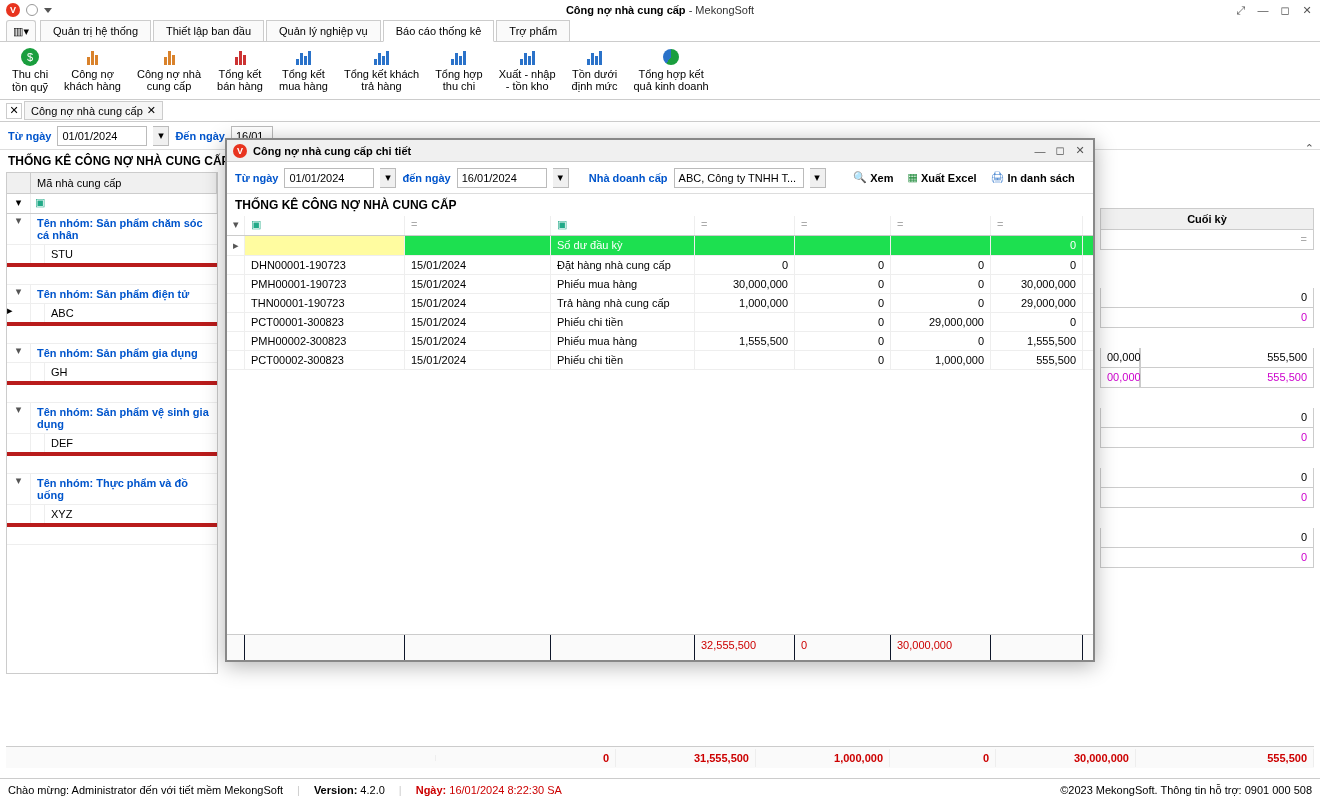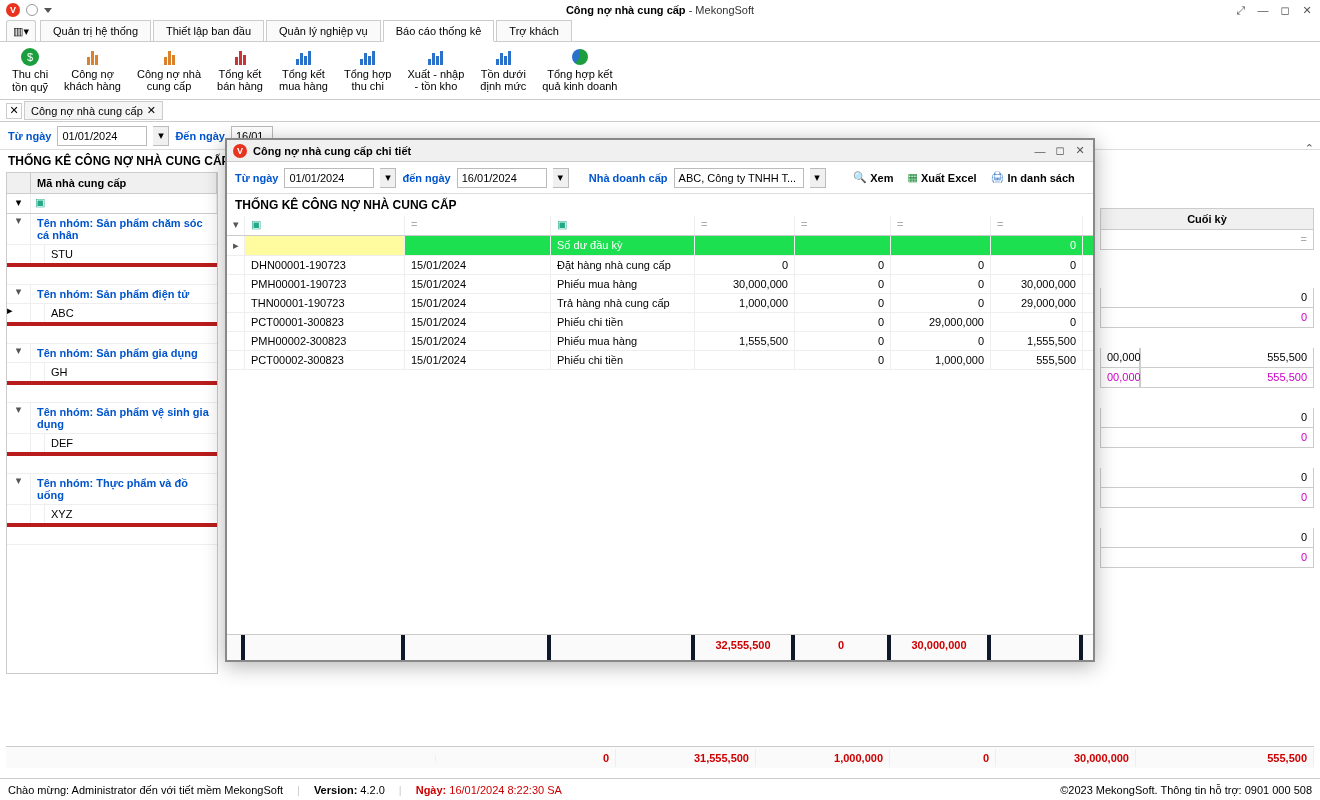--- a/index.html
+++ b/index.html
@@ -25,21 +25,21 @@
 .doc-tabs{height:22px;display:flex;align-items:center;padding:0 6px;gap:2px;border-bottom:1px solid #ccc}
 .doc-close{width:16px;height:16px;border:1px solid #ccc;display:flex;align-items:center;justify-content:center;cursor:pointer}
 .doc-tab{border:1px solid #ccc;padding:2px 6px;display:flex;align-items:center;gap:4px;background:#f5f5f5;cursor:pointer}
 .filter-row{height:28px;display:flex;align-items:center;padding:0 8px;gap:6px;border-bottom:1px solid #ddd}
 .blue-label{color:#0055cc;font-weight:bold}
 .date-input{border:1px solid #bbb;padding:1px 4px;height:20px;width:90px}
 .dropdown-btn{border:1px solid #bbb;border-left:none;width:16px;height:20px;display:flex;align-items:center;justify-content:center;background:#f0f0f0}
 .main-title{padding:4px 8px;font-weight:bold;font-size:12px}
 .grid-wrap{border:1px solid #ccc;margin:0 6px}
 .grid-header{display:flex;background:#f0f0f0;border-bottom:1px solid #ccc}
-.grid-header>div{padding:4px 6px;border-right:1px solid #ccc;font-weight:bold}
+.grid-header>div{padding:4px 6px;border-right:1px solid #ccc;font-weight:normal}
 .grid-filter-row{display:flex;border-bottom:1px solid #ccc;height:20px}
 .grid-filter-row>div{border-right:1px solid #eee;padding:2px 4px}
 .supplier-group{display:flex;border-bottom:1px solid #eee}
 .supplier-group>div:first-child{width:24px;border-right:1px solid #eee;text-align:center;color:#555;cursor:pointer}
 .supplier-group-label{padding:3px 6px;color:#0055cc;font-weight:bold;flex:1}
 .supplier-row{display:flex;border-bottom:4px solid #b91c1c}
 .supplier-row>div:first-child{width:24px;border-right:1px solid #eee}
 .supplier-row>div:nth-child(2){width:14px;border-right:1px solid #eee}
 .supplier-cell{padding:3px 6px;flex:1}
 .bg-totals{display:flex;border-top:1px solid #ccc;background:#fafafa;height:22px;align-items:center}
@@ -57,21 +57,21 @@
 .detail-header{display:flex;background:#f0f0f0;border-bottom:1px solid #ccc;border-top:1px solid #ccc}
 .detail-header>div{padding:4px 6px;border-right:1px solid #ccc}
 .detail-filter{display:flex;border-bottom:1px solid #ccc;height:20px}
 .detail-filter>div{border-right:1px solid #eee;padding:2px 6px;color:#aaa}
 .detail-row{display:flex;border-bottom:1px solid #eee}
 .detail-row>div{padding:3px 6px;border-right:1px solid #eee}
 .opening-row{background:#1de050;color:#fff}
 .opening-row .yellow-cell{background:#fffca0}
 .num{text-align:right}
 .dialog-footer{border-top:1px solid #ccc;height:26px;display:flex;background:#fafafa}
-.dialog-footer>div{padding:4px 6px;border-right:4px solid #0f172a;text-align:center;color:#cc0000;font-weight:bold}
+.dialog-footer>div{padding:4px 6px;border-right:1px solid #0f172a;text-align:left;color:#cc0000;font-weight:normal}
 .statusbar{position:absolute;bottom:0;left:0;right:0;height:22px;border-top:1px solid #ccc;display:flex;align-items:center;padding:0 8px;justify-content:space-between;background:#fff}
 .status-left{display:flex;gap:14px;align-items:center}
 .status-sep{color:#ccc}
 .red-text{color:#cc0000}
 .col-chungtu{width:160px}
 .col-ngay{width:146px}
 .col-diengiai{width:144px}
 .col-tientoa{width:100px}
 .col-thu{width:96px}
 .col-chi{width:100px}
@@ -99,21 +99,21 @@
   </div>
 </div>
 
 <div class="menubar">
   <div class="menu-toggle">▥▾</div>
   <div id="menu-tabs" style="display: flex;">
       <div class="menu-tab">Quản trị hệ thống</div>
       <div class="menu-tab">Thiết lập ban đầu</div>
       <div class="menu-tab">Quản lý nghiệp vụ</div>
       <div class="menu-tab active">Báo cáo thống kê</div>
-      <div class="menu-tab">Trợ khách</div>
+      <div class="menu-tab">Trợ phẩm</div>
     </div>
 </div>
 
 <div class="ribbon" id="ribbon">
     <div class="ribbon-item">
       <div class="ribbon-icon">
         <span style="background:#1a9e3e;color:#fff;border-radius:50%;width:18px;height:18px;display:flex;align-items:center;justify-content:center">$</span>
       </div>
       <div>Thu chi</div>
       <div>tồn quỹ</div>
@@ -155,20 +155,32 @@
       <div class="ribbon-icon">
         <div class="bar-icon">
           <span style="height:6px;background:#2a72c9"></span>
           <span style="height:12px;background:#2a72c9"></span>
           <span style="height:9px;background:#2a72c9"></span>
           <span style="height:14px;background:#2a72c9"></span>
         </div>
       </div>
       <div>Tổng kết</div>
       <div>mua hàng</div>
+    </div>
+    <div class="ribbon-item">
+      <div class="ribbon-icon">
+        <div class="bar-icon">
+          <span style="height:6px;background:#2a72c9"></span>
+          <span style="height:12px;background:#2a72c9"></span>
+          <span style="height:9px;background:#2a72c9"></span>
+          <span style="height:14px;background:#2a72c9"></span>
+        </div>
+      </div>
+      <div>Tổng kết khách</div>
+      <div>trả hàng</div>
     </div>
     <div class="ribbon-item">
       <div class="ribbon-icon">
         <div class="bar-icon">
           <span style="height:6px;background:#2a72c9"></span>
           <span style="height:12px;background:#2a72c9"></span>
           <span style="height:9px;background:#2a72c9"></span>
           <span style="height:14px;background:#2a72c9"></span>
         </div>
       </div>

